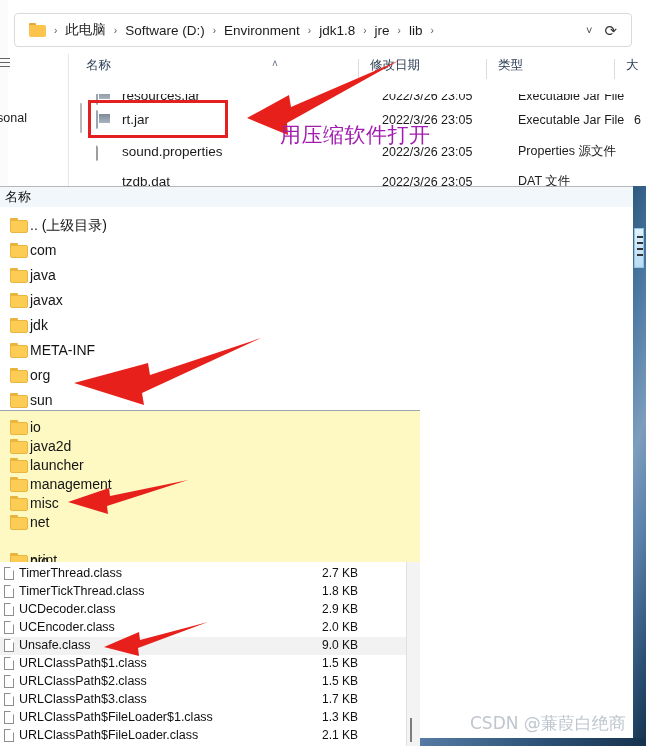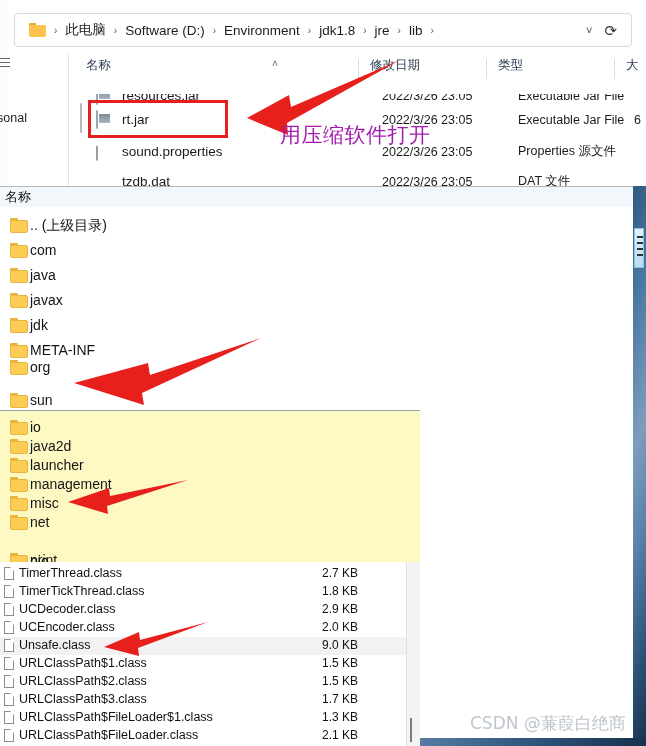--- a/index.html
+++ b/index.html
@@ -382,21 +382,21 @@
         </span>
       <span class="fname">jdk</span>
     </div>
     <div class="frow" style="top:151px;">
       <span class="folder-ico">
           <i class="tab"></i>
           <i class="body"></i>
         </span>
       <span class="fname">META-INF</span>
     </div>
-    <div class="frow" style="top:168px;">
+    <div class="frow" style="top:176px;">
       <span class="folder-ico">
           <i class="tab"></i>
           <i class="body"></i>
         </span>
       <span class="fname">org</span>
     </div>
     <div class="frow" style="top:201px;">
       <span class="folder-ico">
           <i class="tab"></i>
           <i class="body"></i>

